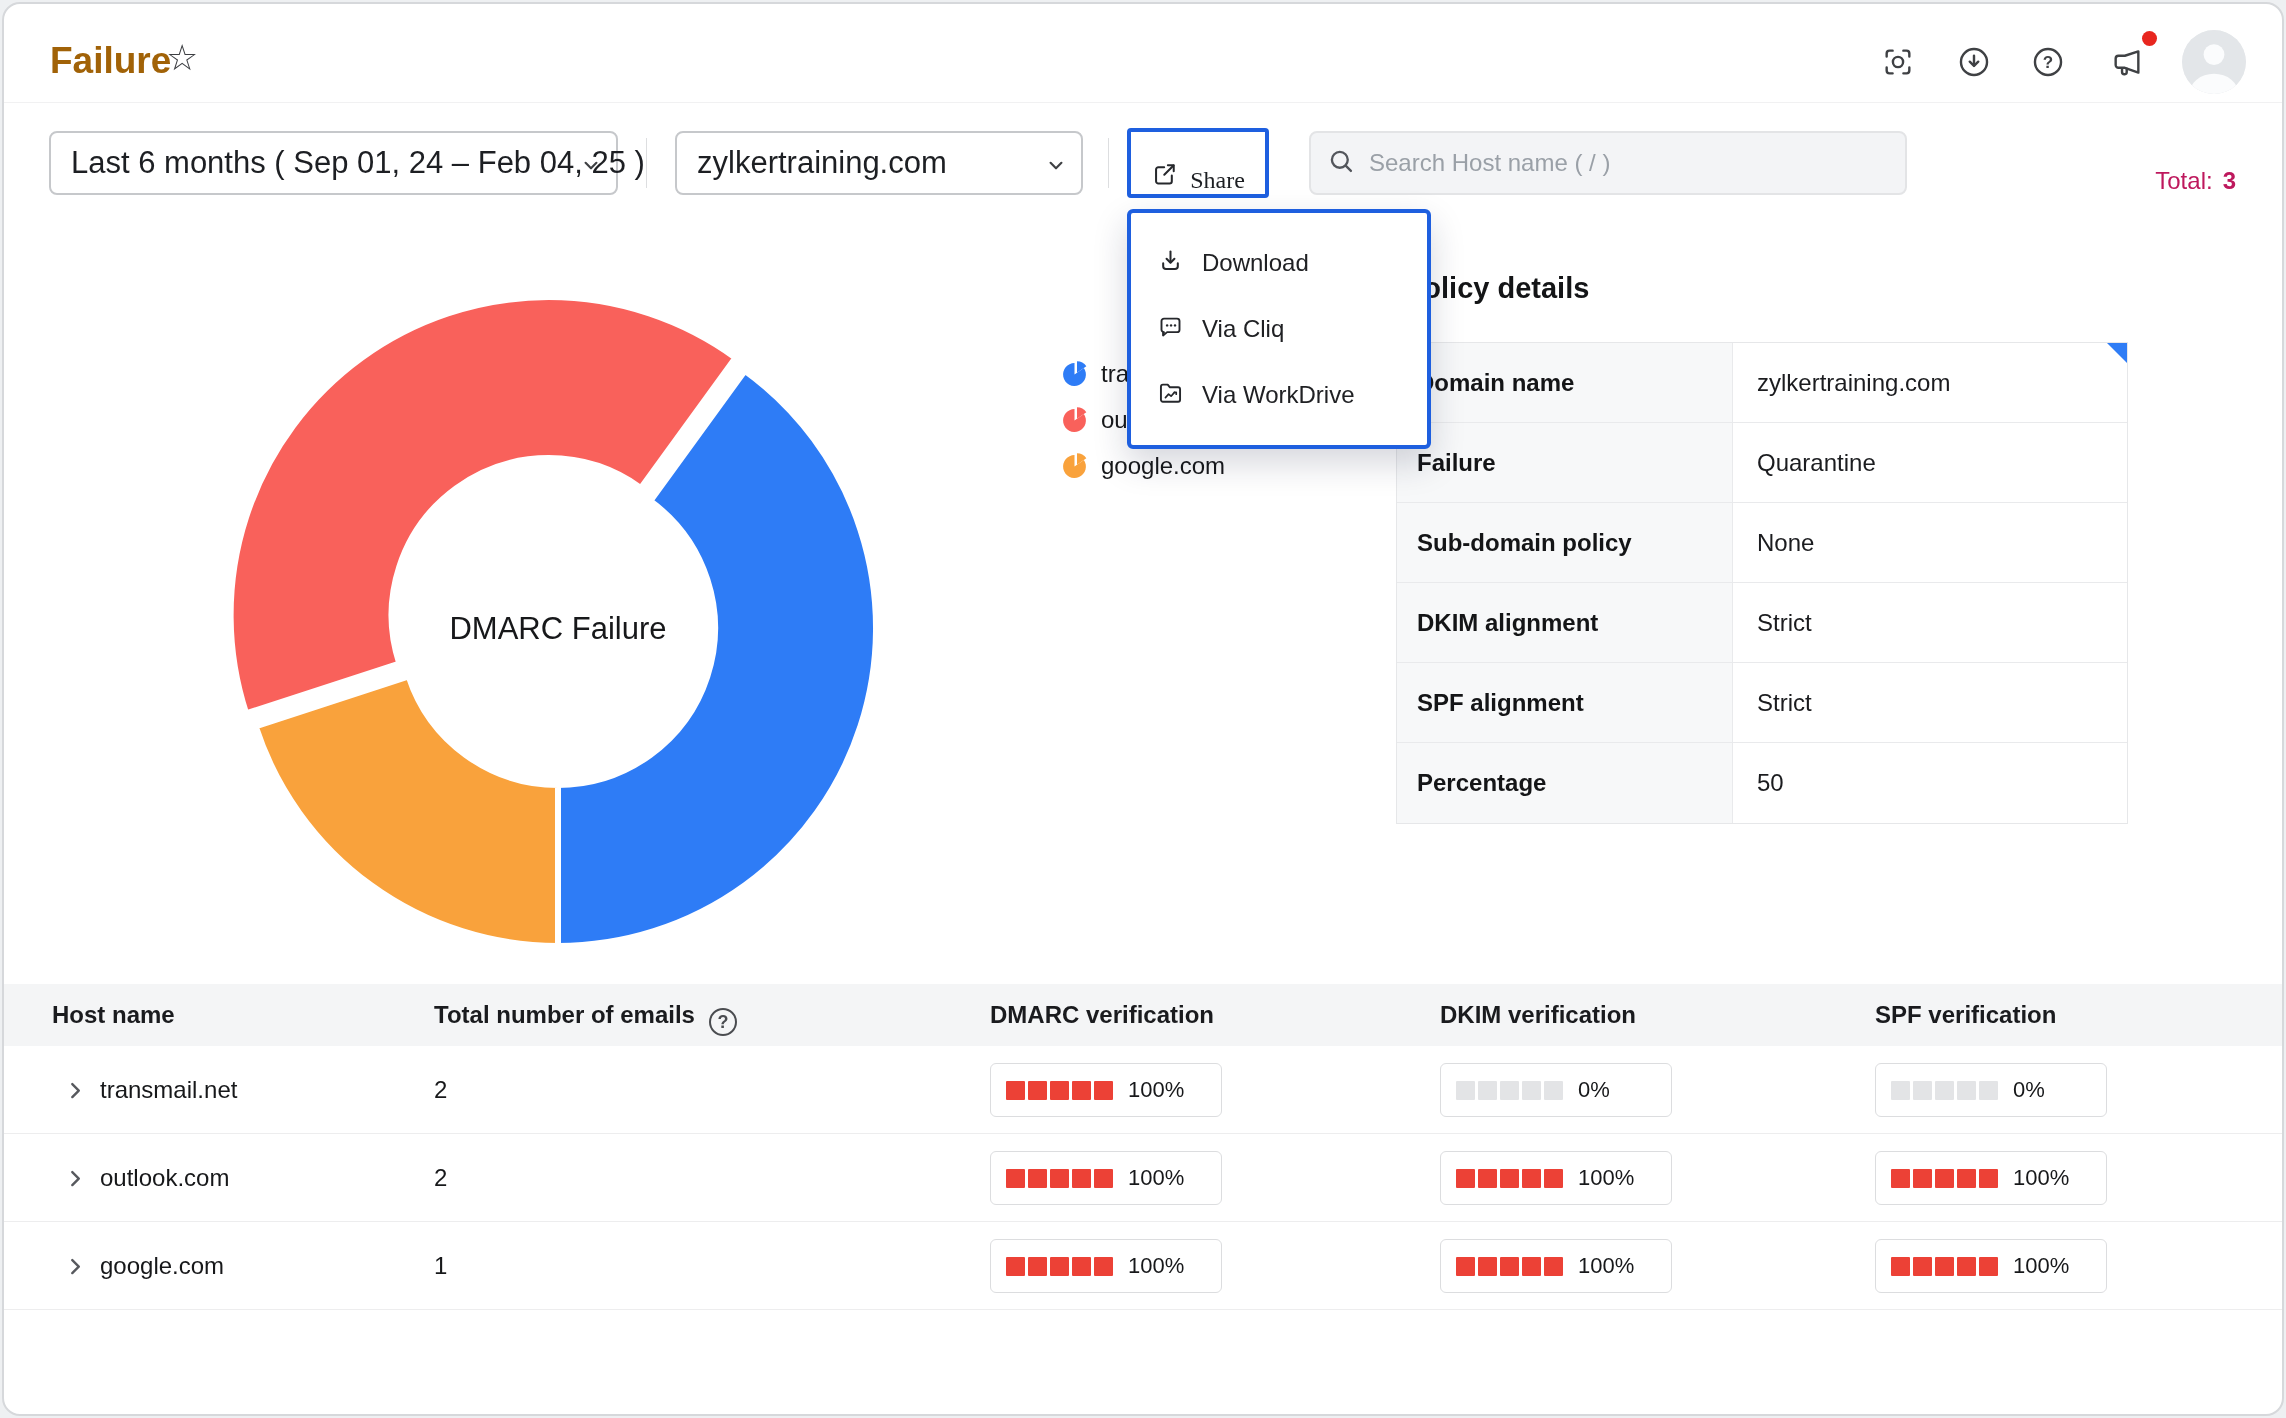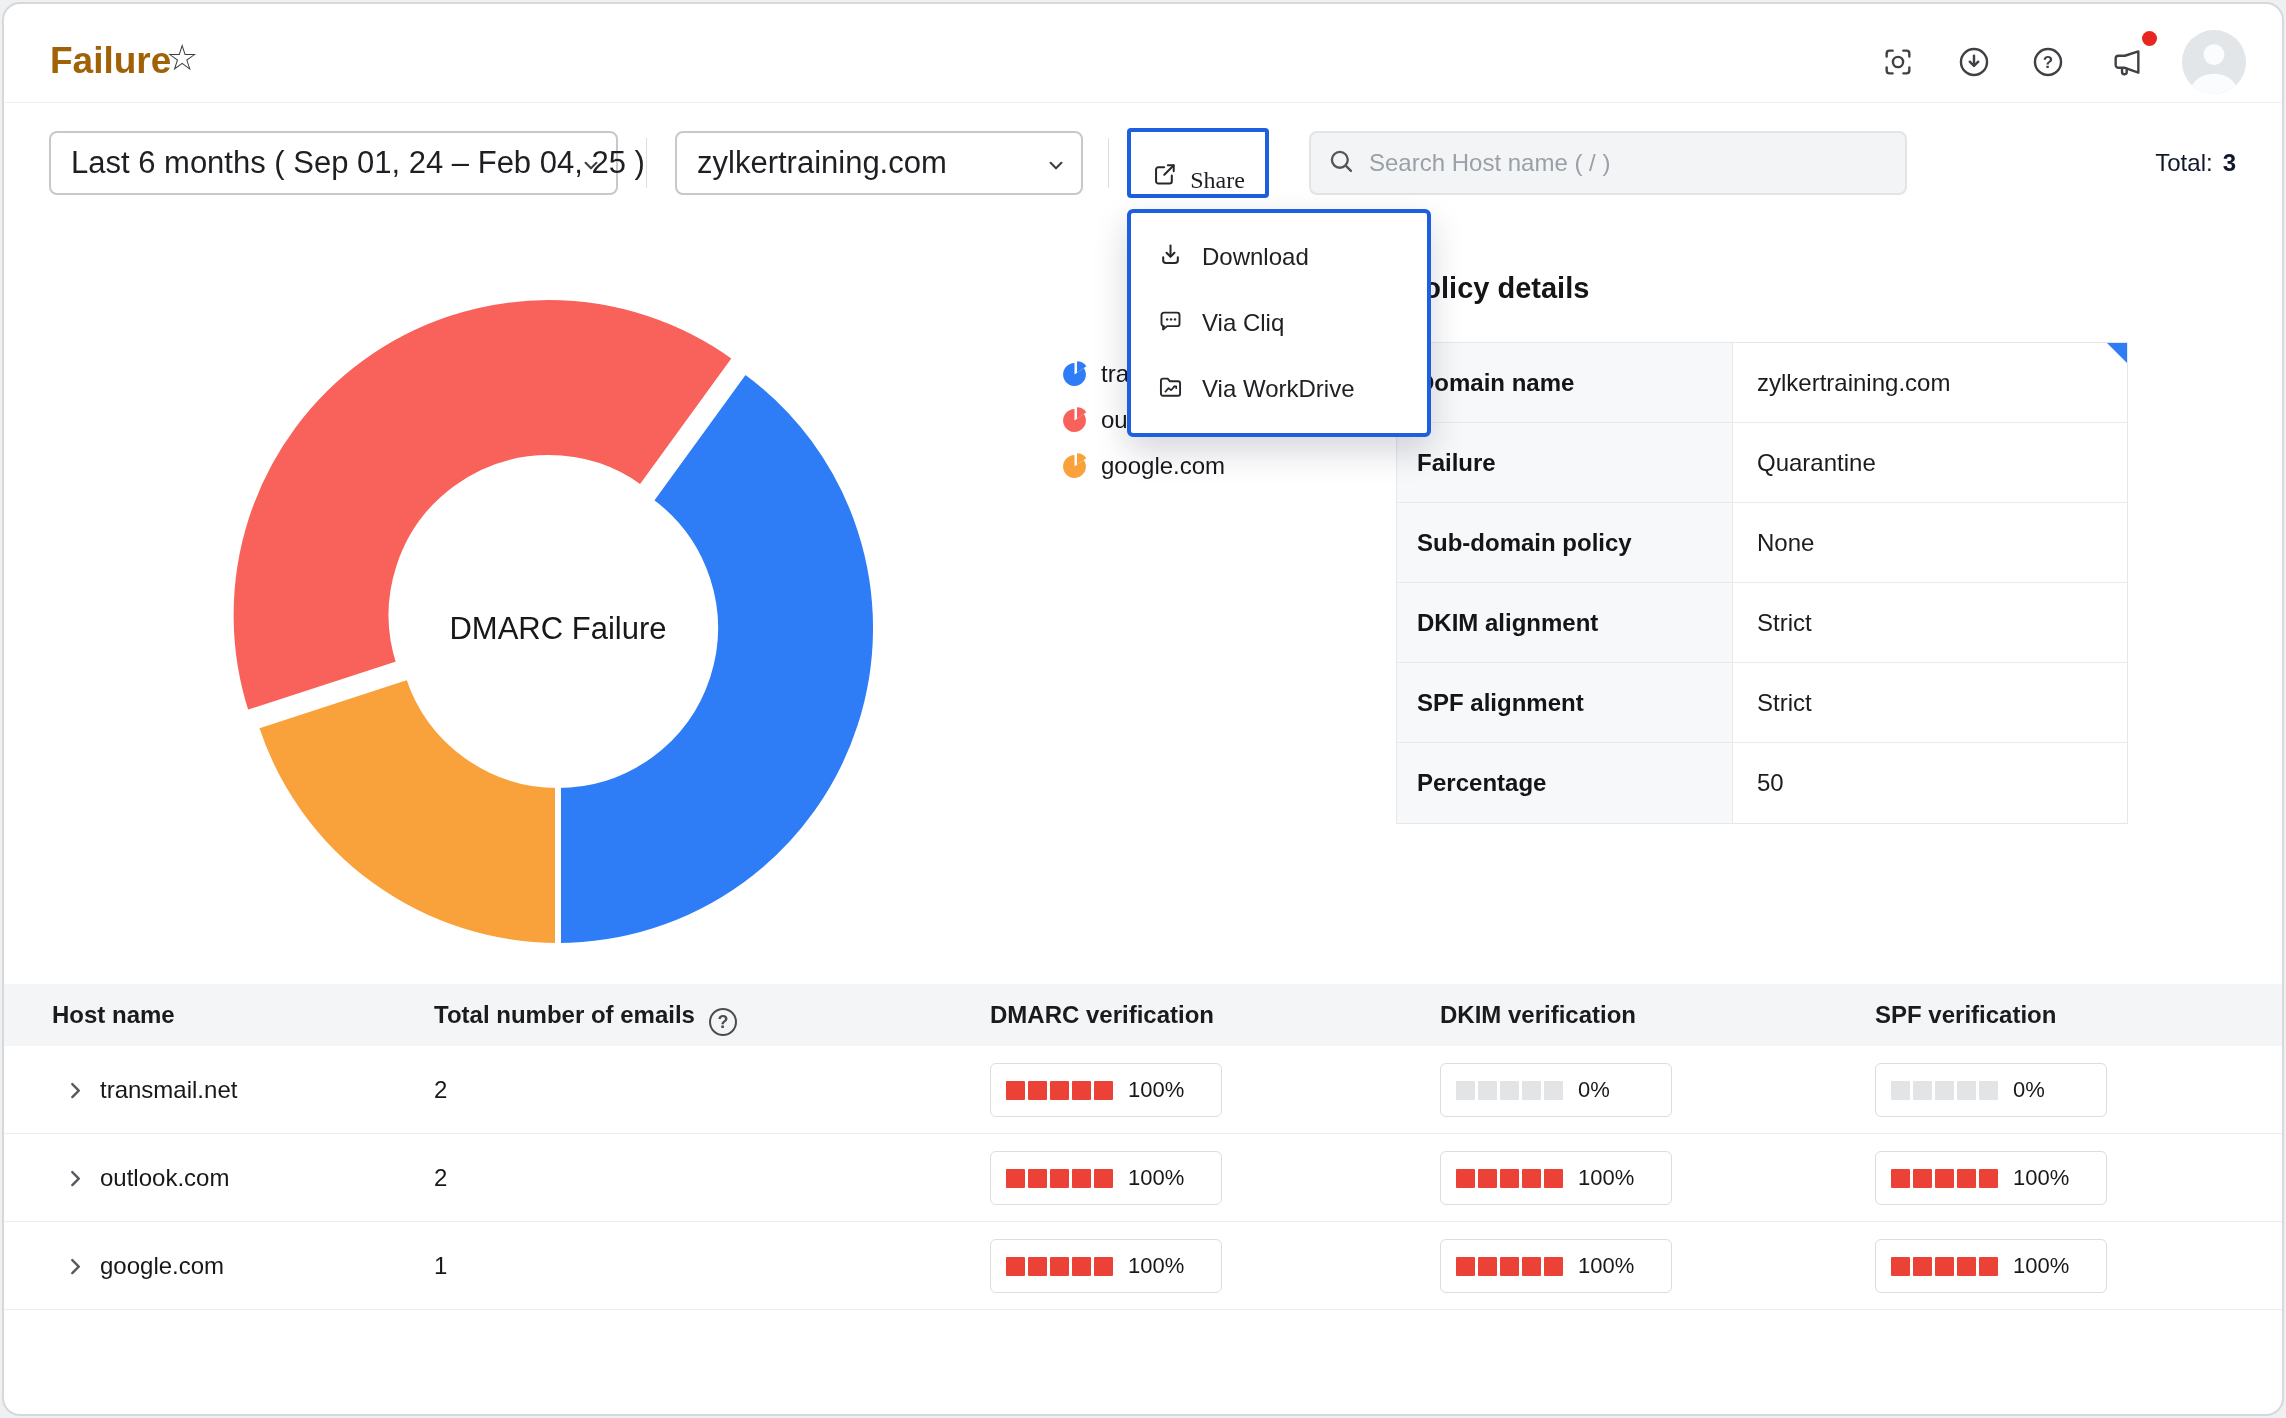--- a/index.html
+++ b/index.html
@@ -32,26 +32,26 @@
   .select .chev { position: absolute; right: 12px; top: 17px; }
   .vdiv { position: absolute; top: 134px; width: 1px; height: 50px; background: #dddee0; }
   .vdiv1 { left: 642px; } .vdiv2 { left: 1104px; }
   .share-btn { position: absolute; left: 1123px; top: 124px; width: 142px; height: 70px; background: #fff;
                border: 4px solid var(--accent, #1e5fdf); border-radius: 4px; display: flex; align-items: flex-end; justify-content: center;
                gap: 12px; font-size: 24px; color: #1d1f23; cursor: pointer; font-family: Liberation Serif, serif; }
   .search-box { position: absolute; left: 1305px; top: 127px; width: 598px; height: 64px; background: #f3f4f6;
                 border: 2px solid #e3e4e6; border-radius: 8px; display: flex; align-items: center; padding: 0 16px; gap: 14px; }
   .search-box input { flex: 1; border: none; outline: none; background: transparent; font-size: 24px; color: #222; font-family: inherit; }
   .search-box input::placeholder { color: #9aa0a7; }
-  .total { position: absolute; right: 46px; top: 127px; height: 64px; display: flex; align-items: center; gap: 10px; font-size: 24px; color: #0f172a; }
+  .total { position: absolute; right: 46px; top: 127px; height: 64px; display: flex; align-items: flex-end; gap: 10px; font-size: 24px; color: #be185d; }
   .total b { font-weight: 700; }
 
   
   .menu { position: absolute; left: 1123px; top: 205px; width: 304px; background: #fff;
-          border: 4px solid var(--accent, #1e5fdf); border-radius: 6px; padding: 11px 0; z-index: 60;
+          border: 4px solid var(--accent, #1e5fdf); border-radius: 6px; padding: 17px 0; z-index: 60;
           box-shadow: 0 14px 34px rgba(20,30,60,.18); }
   .menu-item { height: 66px; display: flex; align-items: center; gap: 18px; padding: 0 26px; font-size: 24px; color: #202124; cursor: pointer; }
   .menu-item svg { flex: 0 0 auto; }
 
   
   .donut { position: absolute; left: 204px; top: 274px; width: 700px; height: 700px; }
   .donut svg { width: 700px; height: 700px; display: block; overflow: visible; }
   .donut-label { position: absolute; left: 0; width: 700px; top: 333px; text-align: center; font-size: 31px; color: #17181a; }
   .legend { position: absolute; left: 1057px; top: 347px; z-index: 10; }
   .legend-item { display: flex; align-items: center; gap: 13px; height: 46px; cursor: pointer; }

